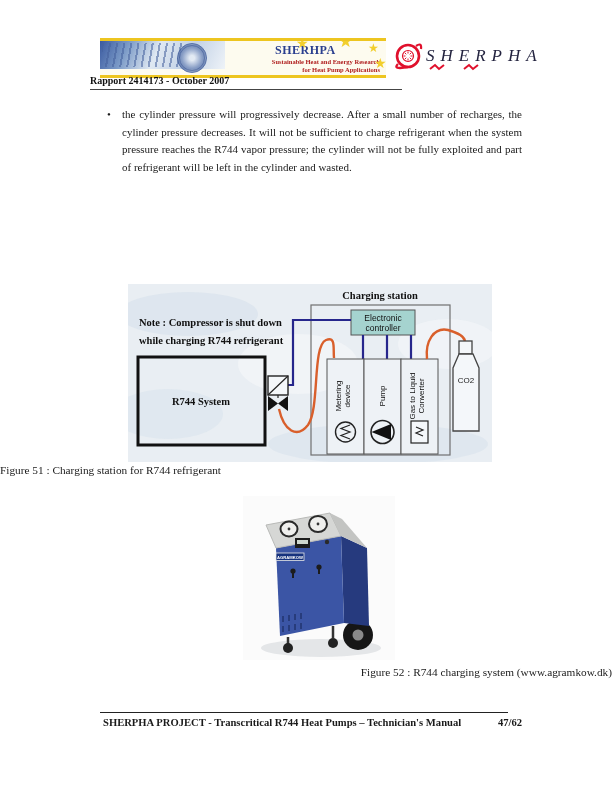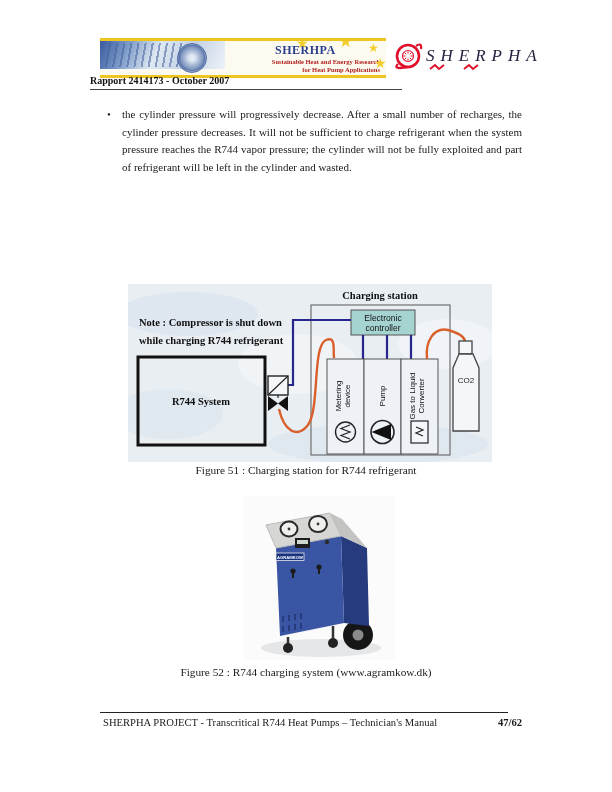--- a/index.html
+++ b/index.html
@@ -43,26 +43,26 @@
   .bullets{position:absolute;left:90px;top:106px;width:432px;}
   .bullet-row{position:relative;padding-left:32px;text-align:justify;
     font-size:11px;line-height:17.6px;margin-bottom:0;}
   .bullet-row::before{content:"\2022";position:absolute;left:17px;top:0;}
   .paragraph{
     position:absolute;left:90px;top:222px;width:432px;text-align:justify;
     font-size:11.3px;line-height:17.6px;
   }
   
   .fig51{position:absolute;left:128px;top:284px;width:333px;height:178px;}
-  .fig51-caption{position:absolute;left:0;top:464px;width:612px;text-align:center;font-size:11.3px;}
+  .fig51-caption{position:absolute;left:0;top:464px;width:612px;font-size:11.3px;}
   .fig52{position:absolute;left:243px;top:496px;width:152px;height:164px;}
-  .fig52-caption{position:absolute;left:0;top:666px;width:612px;text-align:center;font-size:11.3px;font-family:Liberation Serif, serif;}
+  .fig52-caption{position:absolute;left:0;top:666px;width:612px;text-align:right;font-size:11.3px;font-family:Liberation Serif, serif;}
   
   .footer-rule{position:absolute;left:100px;top:712px;width:408px;height:1px;background:#222;}
-  .footer-text{position:absolute;left:103px;top:717px;font-size:10.6px;font-weight:normal;}
+  .footer-text{position:absolute;left:103px;top:717px;font-size:10.6px;font-weight:bold;}
   .footer-page{position:absolute;left:458px;top:717px;font-size:10.6px;font-weight:bold;padding-left:40px;}
   svg text{font-family:"Liberation Sans",sans-serif;}
   svg text.serif{font-family:"Liberation Serif",serif;}
 </style>
 </head>
 <body>
 
 <div class="page">
 
   <div class="sherhpa-banner">

